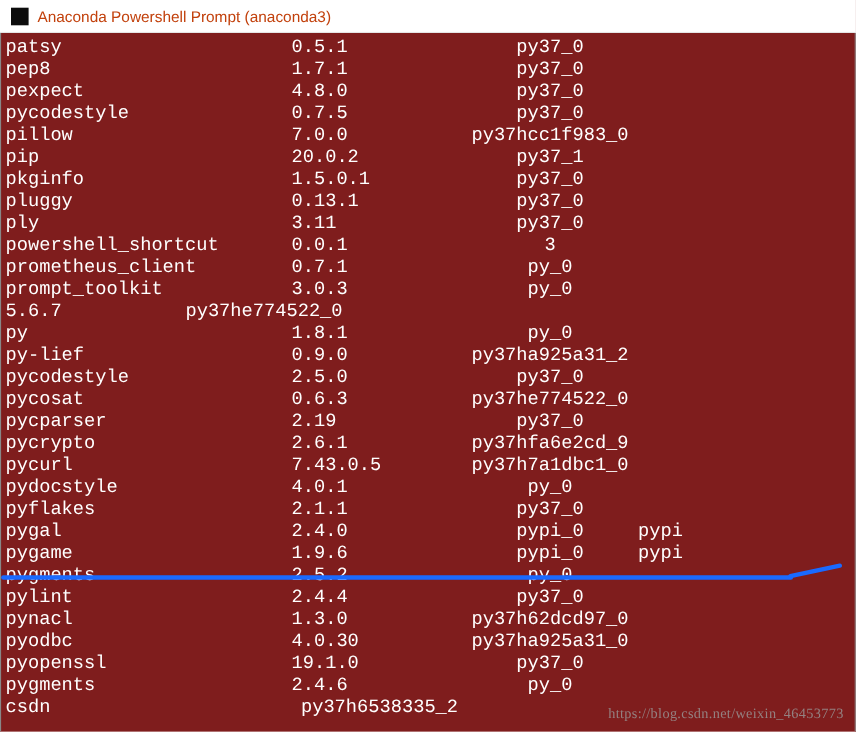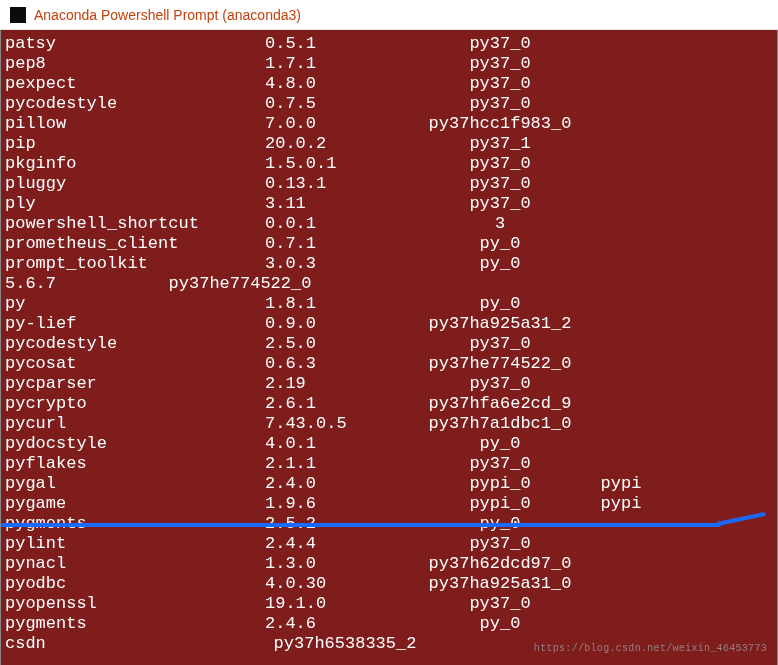--- a/index.html
+++ b/index.html
@@ -39,21 +39,21 @@
     border-left: 1px solid #888;
     border-right: 1px solid #888;
   }
   .pkg-row {
     display: flex;
     white-space: pre;
   }
   .col-name { width: 260px; }
   .col-ver  { width: 155px; }
   .col-build{ width: 160px; text-align: center; }
-  .col-chan { width: 90px; text-align: center; padding-right: 8px;}
+  .col-chan { width: 90px; text-align: left; padding-right: 8px;}
   .underline {
     position: absolute;
     top: 493px;
     left: 0;
     width: 720px;
     height: 4px;
     background: #1a6aff;
     border-radius: 2px;
     pointer-events: none;
   }
@@ -66,22 +66,22 @@
     height: 4px;
     background: #1a6aff;
     border-radius: 2px;
     transform: rotate(-12deg);
   }
   .watermark {
     position: absolute;
     bottom: 6px;
     right: 10px;
     color: #999;
-    font-size: 10px;
-    font-family: Liberation Mono, monospace;
+    font-size: 13px;
+    font-family: Liberation Serif, serif;
     opacity: 0.8;
     pointer-events: none;
     letter-spacing: 0.3px;
   }
 </style>
 </head>
 <body>
 
 <div class="title-bar">
   <span class="icon"></span>

